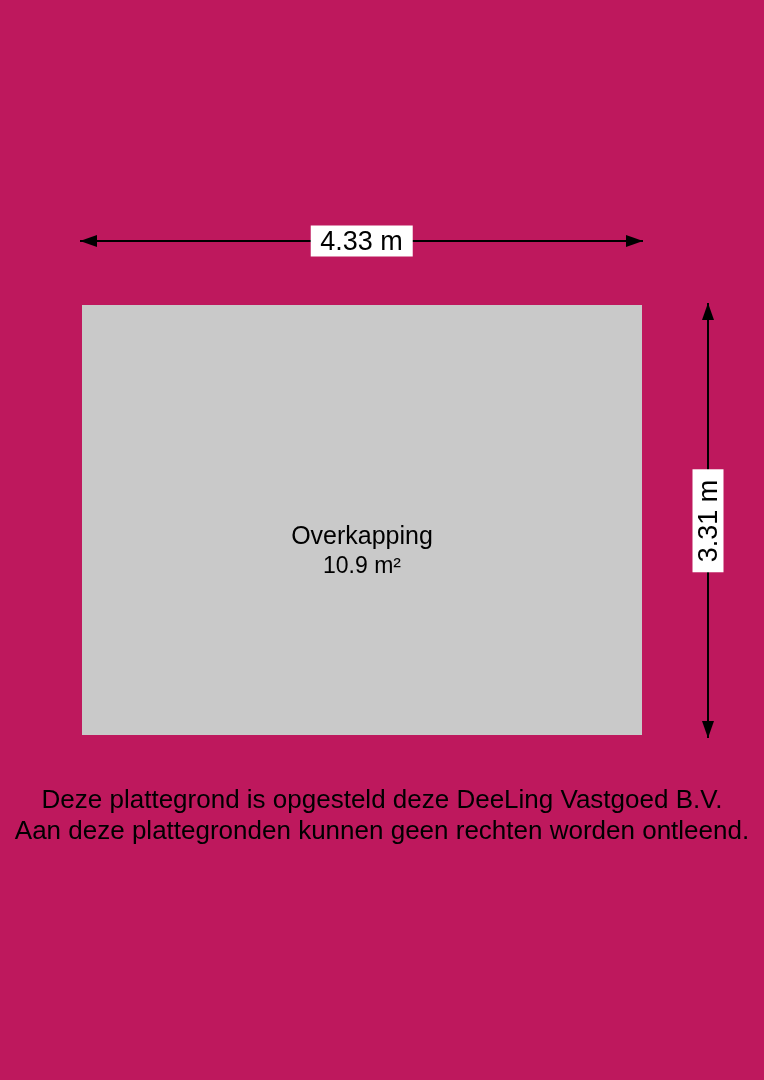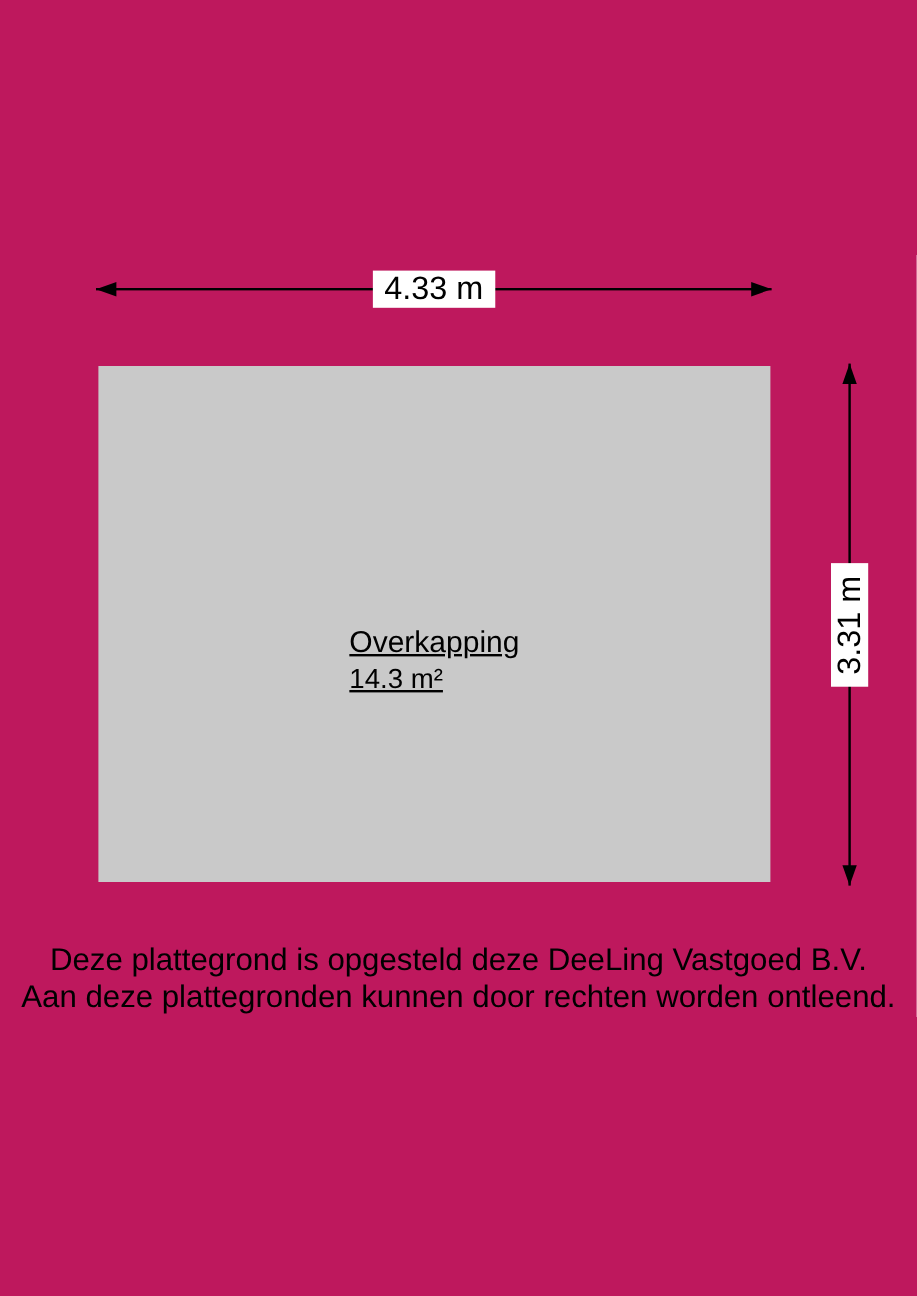--- a/index.html
+++ b/index.html
@@ -102,22 +102,22 @@
     position: absolute;
     left: 82px;
     top: 305px;
     width: 560px;
     height: 430px;
     display: flex;
     align-items: center;
     justify-content: center;
   }
   .room-label {
+    text-align: center;
     margin-top: 58px;
-    text-decoration: underline;
   }
   .room-name   { font-size: 25px; line-height: 32px; }
   .room-area   { font-size: 23px; line-height: 29px; }
   .room-height { font-size: 22px; line-height: 27px; }
 
   
   .disclaimer {
     position: absolute;
     left: 0;
     right: 0;
@@ -134,28 +134,28 @@
 
   <div class="dim-line-h">
     <span class="ah-left"></span>
     <span class="ah-right"></span>
     <span class="dim-label-h">4.33 m</span>
   </div>
 
   <div class="room" style="background-color: rgb(201, 201, 201);">
     <div class="room-label">
       <div class="room-name">Overkapping</div>
-      <div class="room-area">14.3 m²</div>
+      <div class="room-area">10.9 m²</div>
     </div>
   </div>
 
   <div class="dim-line-v">
     <span class="ah-up"></span>
     <span class="ah-down"></span>
     <span class="dim-label-v">3.31 m</span>
   </div>
 
   <div class="disclaimer">
     <div>Deze plattegrond is opgesteld deze DeeLing Vastgoed B.V.</div>
-    <div>Aan deze plattegronden kunnen door rechten worden ontleend.</div>
+    <div>Aan deze plattegronden kunnen geen rechten worden ontleend.</div>
   </div>
 
 </div>
 
 </body></html>

